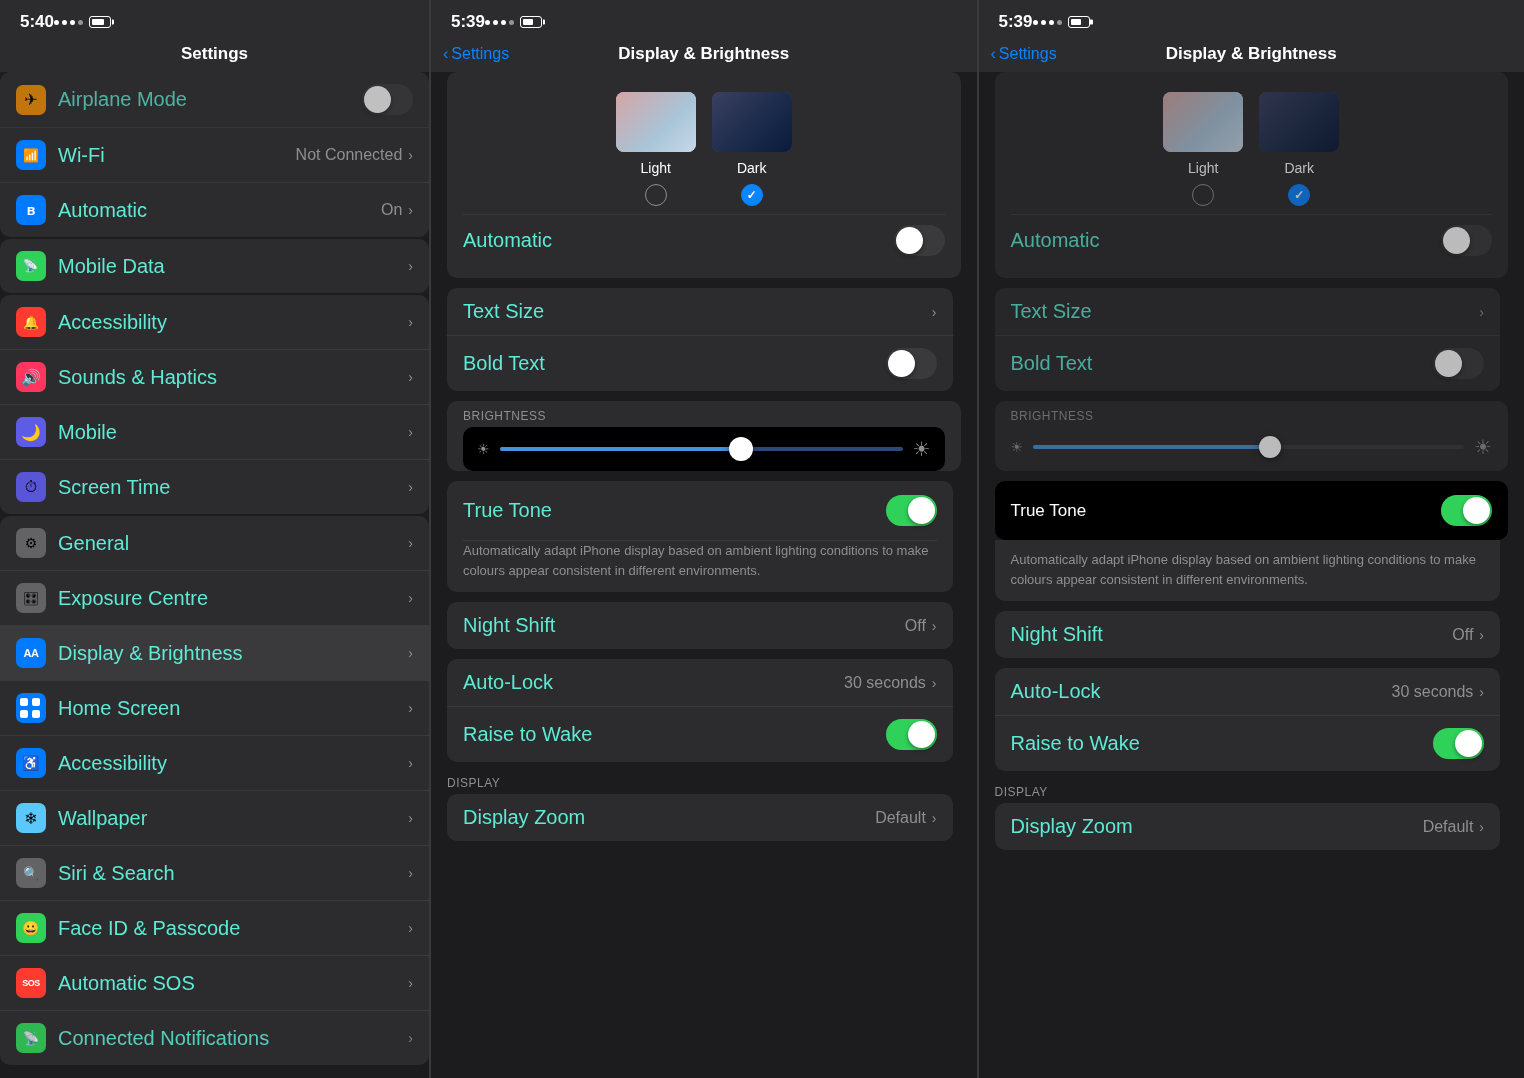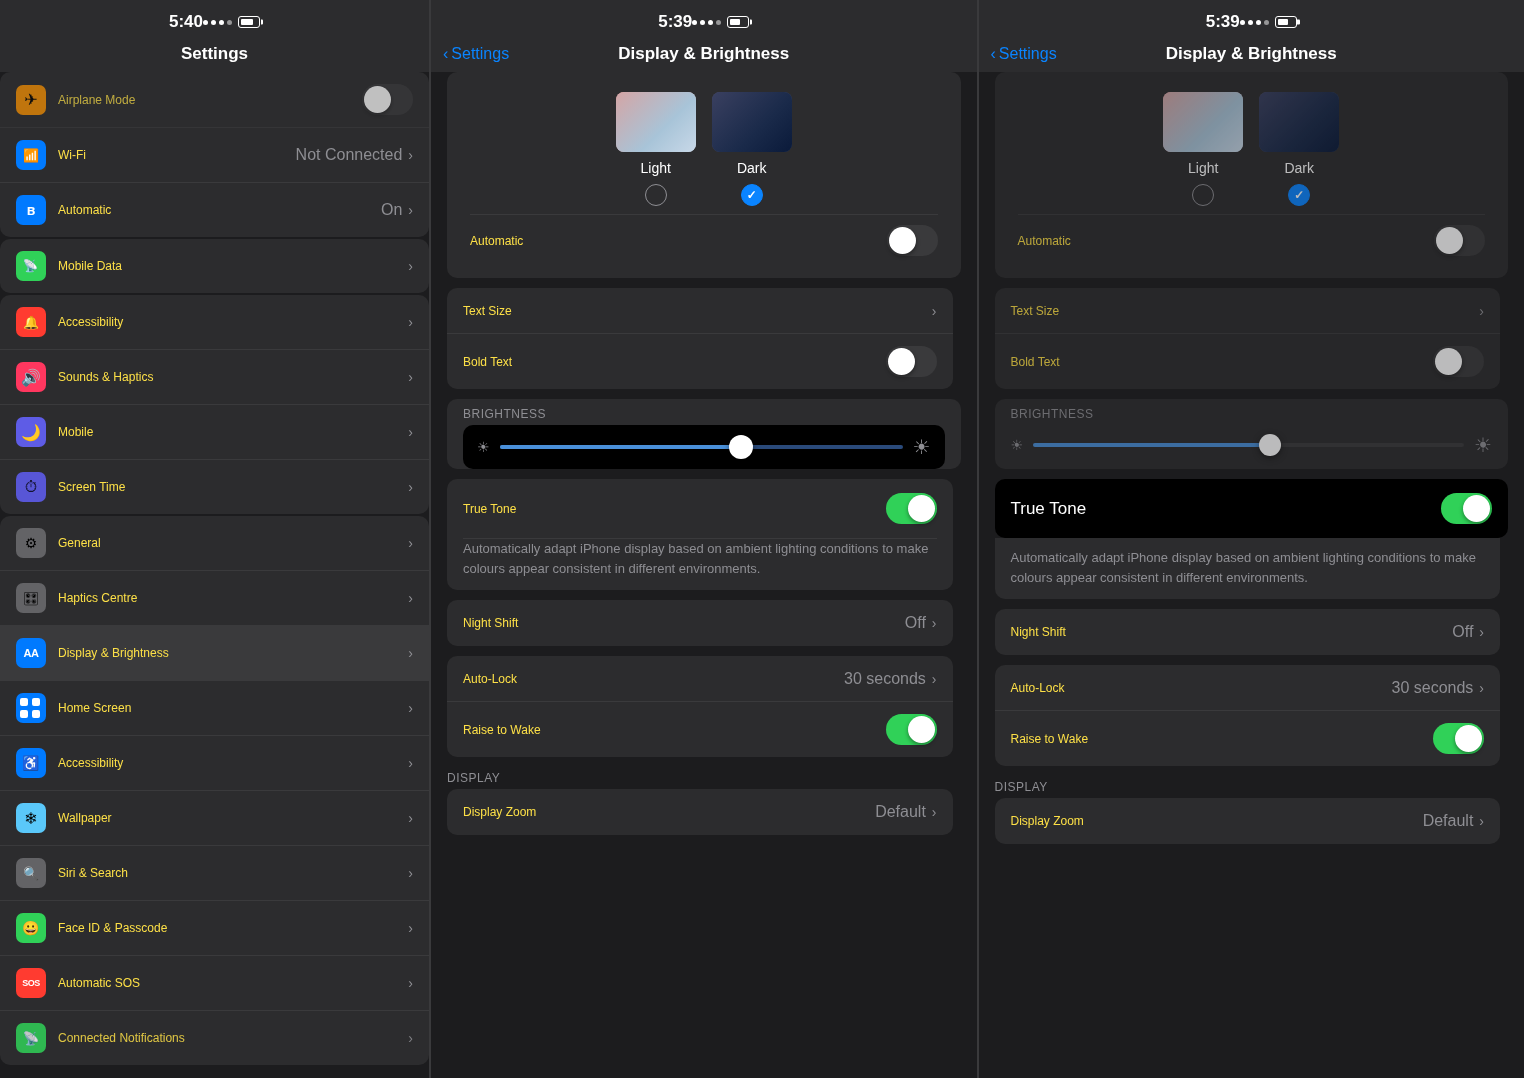--- a/index.html
+++ b/index.html
@@ -22,21 +22,21 @@
       position: relative;
     }
 
     .phone-panel + .phone-panel {
       border-left: 1px solid #3a3a3c;
     }
 
     
     .status-bar {
       display: flex;
-      justify-content: center;
+      justify-content: flex-start;
       align-items: center;
       padding: 12px 20px 8px;
       background: #2c2c2e;
     }
 
     .status-time {
       font-size: 17px;
       font-weight: 600;
       color: #fff;
     }
@@ -145,22 +145,22 @@
       display: flex;
       align-items: center;
       justify-content: center;
       margin-right: 12px;
       flex-shrink: 0;
       font-size: 16px;
     }
 
     .item-label {
       flex: 1;
-      font-size: 12px;
-      color: #fde047;
+      font-size: 20px;
+      color: #5eead4;
     }
 
     .item-value {
       font-size: 16px;
       color: #8e8e93;
       margin-right: 6px;
     }
 
     .chevron {
       color: #8e8e93;
@@ -201,21 +201,21 @@
     }
 
     .toggle.off .toggle-knob { left: 2px; }
     .toggle.on .toggle-knob { left: 22px; }
 
     
     .appearance-section {
       background: #2c2c2e;
       border-radius: 10px;
       margin: 0 0 2px 0;
-      padding: 12px 23px;
+      padding: 12px 16px;
     }
 
     .appearance-modes {
       display: flex;
       gap: 16px;
       justify-content: center;
       padding: 8px 0;
     }
 
     .mode-option {
@@ -376,21 +376,21 @@
     </div>
 
     <div class="list-group" style="border-radius:10px; margin:0 0 2px 0;">
       <div class="list-item">
         <div class="item-icon bg-gray" style="font-size:14px;">⚙</div>
         <span class="item-label">General</span>
         <span class="chevron">›</span>
       </div>
       <div class="list-item">
         <div class="item-icon bg-gray" style="font-size:13px;">🎛</div>
-        <span class="item-label">Haptics Centre</span>
+        <span class="item-label">Exposure Centre</span>
         <span class="chevron">›</span>
       </div>
       <div class="list-item item-selected">
         <div class="item-icon bg-aa" style="font-size:11px; font-weight:700; color:#fff; letter-spacing:-0.5px;">AA</div>
         <span class="item-label">Display &amp; Brightness</span>
         <span class="chevron">›</span>
       </div>
       <div class="list-item">
         <div class="item-icon bg-blue" style="font-size:13px; display:grid; grid-template-columns:1fr 1fr; gap:2px; padding:4px;">
           <div style="width:8px;height:8px;background:#fff;border-radius:2px;"></div>

